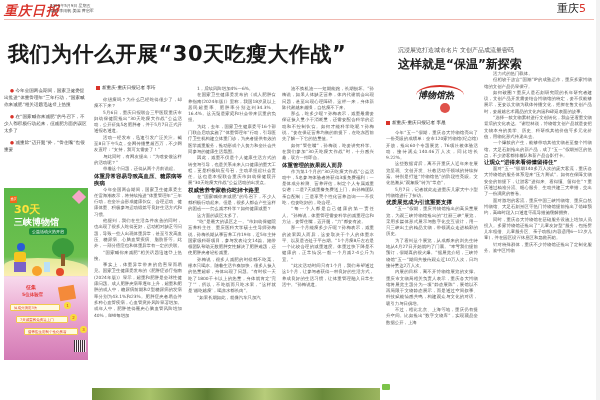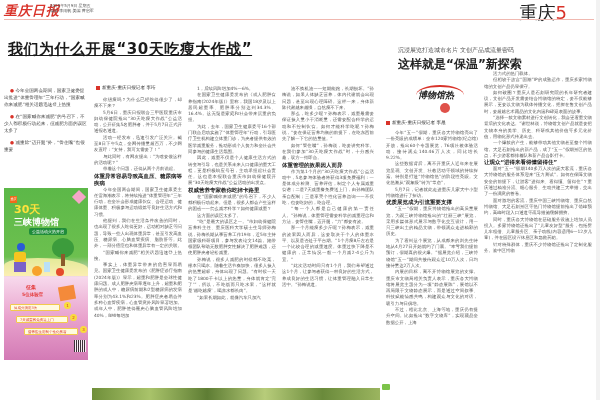--- a/index.html
+++ b/index.html
@@ -3,25 +3,25 @@
 <meta charset="utf-8">
 <style>
   * { margin:0; padding:0; box-sizing:border-box; }
   html, body { width:600px; height:400px; overflow:hidden; background:#ffffff; }
   body { font-family:"DejaVu Sans", sans-serif; color:#333; position:relative; }
 
   .masthead { position:absolute; left:0; top:0; width:600px; height:20px; }
   .logo { position:absolute; left:4px; top:2px; font-family:"DejaVu Serif", serif; font-size:13px; font-weight:bold; color:#d9332a; letter-spacing:1px; font-style:italic; }
   .meta { position:absolute; left:50px; top:3px; font-size:4px; line-height:5px; color:#555; }
   .meta div { white-space:nowrap; }
-  .section-name { position:absolute; right:33px; top:1px; font-family:"DejaVu Serif", serif; font-size:18px; color:#222; }
+  .section-name { position:absolute; right:14px; top:1px; font-family:"DejaVu Serif", serif; font-size:11px; color:#222; }
   .section-name .num { color:#d9332a; font-family:"DejaVu Sans", sans-serif; }
   .rule { position:absolute; left:4px; right:6px; top:19px; height:1px; background:#f0b8b0; }
 
-  .main-headline { position:absolute; left:8px; top:40px; font-size:15px; font-weight:bold; color:#1a1a1a; letter-spacing:0.5px; white-space:nowrap;text-decoration:underline; }
+  .main-headline { position:absolute; left:8px; top:40px; font-size:21px; font-weight:bold; color:#1a1a1a; letter-spacing:0.5px; white-space:nowrap; }
 
   .lead { position:absolute; left:4px; top:87px; width:84px; font-size:4.6px; line-height:7px; color:#444; }
   .lead p { margin-bottom:5px; text-indent:6px; }
   .lead .dot { color:#d9332a; }
 
   .poster { position:absolute; left:4px; top:188px; width:84px; height:172px; overflow:hidden;
     background:linear-gradient(180deg,#5cb848 0%, #6cc04f 40%, #f7d9ec 52%, #e9a3cd 75%, #d37ab5 100%); }
   .poster .wave { position:absolute; left:0; top:70px; width:100%; height:18px; background:#fff4a8; border-radius:40% 60% 0 0; opacity:0.8; }
   .poster .tag { position:absolute; left:6px; top:8px; width:7px; height:7px; background:#f06a1a; color:#fff; font-size:3px; text-align:center; line-height:7px; }
   .poster .t1 { position:absolute; left:10px; top:14px; font-size:11px; font-weight:bold; color:#ffe23c; }

